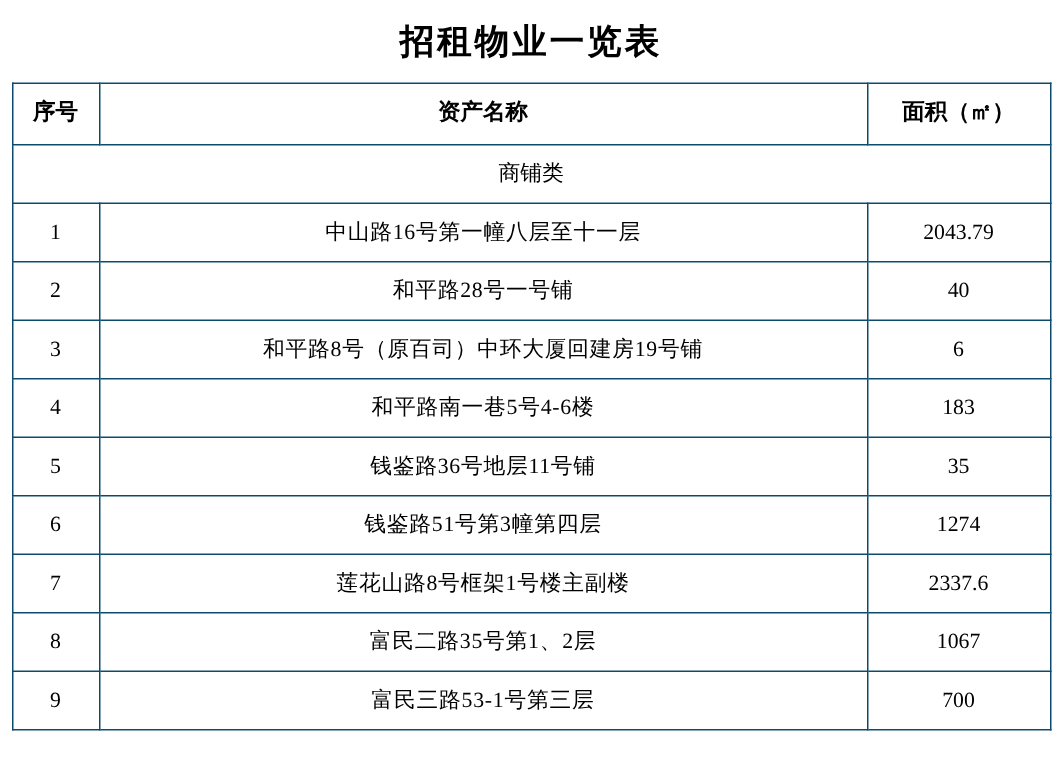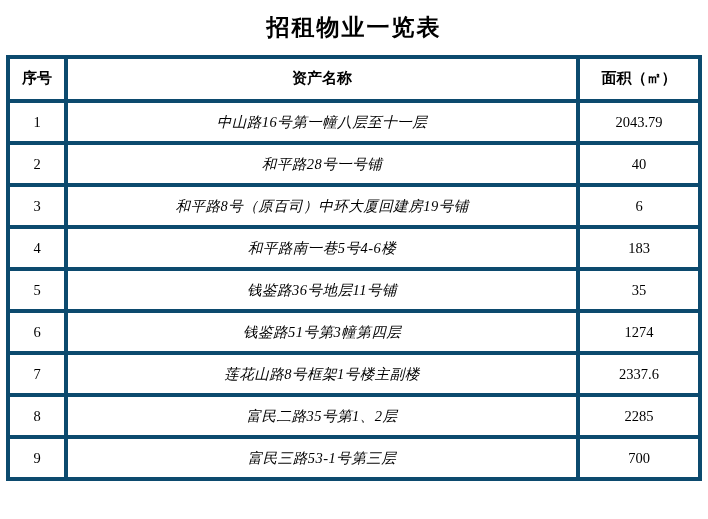--- a/index.html
+++ b/index.html
@@ -29,21 +29,21 @@
     padding-bottom: 13px;
     line-height: 1.2;
   }
   table.asset-table {
     border-collapse: collapse;
     width: 692px;
     margin: 0 auto;
     table-layout: fixed;
   }
   table.asset-table td, table.asset-table th {
-    border: 4px solid #0c4a6e;
+    border: 1px solid #0c4a6e;
     text-align: center;
     vertical-align: middle;
     font-size: 14.5px;
     padding: 0;
     height: 38px;
     line-height: 1.25;
     font-weight: normal;
   }
   table.asset-table th {
     font-weight: bold;
@@ -54,21 +54,20 @@
   col.c-name  { width: 512px; }
   col.c-area  { width: 122px; }
 
   .section-row td {
     font-weight: bold;
     font-size: 15px;
     height: 34px;
   }
   .name-cell {
     letter-spacing: 0.5px;
-    font-style: italic;
   }
 </style>
 </head>
 <body>
 
 <div class="page">
 
   <div class="doc-title">招租物业一览表</div>
 
   <table class="asset-table">
@@ -78,20 +77,23 @@
       <col class="c-area">
     </colgroup>
     <thead>
       <tr>
         <th>序号</th>
         <th>资产名称</th>
         <th>面积（㎡）</th>
       </tr>
     </thead>
     <tbody>
+      <tr class="section-row">
+        <td colspan="3">商铺类</td>
+      </tr>
 
       <tr>
         <td>1</td>
         <td class="name-cell">中山路16号第一幢八层至十一层</td>
         <td>2043.79</td>
       </tr>
       <tr>
         <td>2</td>
         <td class="name-cell">和平路28号一号铺</td>
         <td>40</td>
@@ -117,21 +119,21 @@
         <td>1274</td>
       </tr>
       <tr>
         <td>7</td>
         <td class="name-cell">莲花山路8号框架1号楼主副楼</td>
         <td>2337.6</td>
       </tr>
       <tr>
         <td>8</td>
         <td class="name-cell">富民二路35号第1、2层</td>
-        <td>2285</td>
+        <td>1067</td>
       </tr>
       <tr>
         <td>9</td>
         <td class="name-cell">富民三路53-1号第三层</td>
         <td>700</td>
       </tr>
     </tbody>
   </table>
 
 </div>

